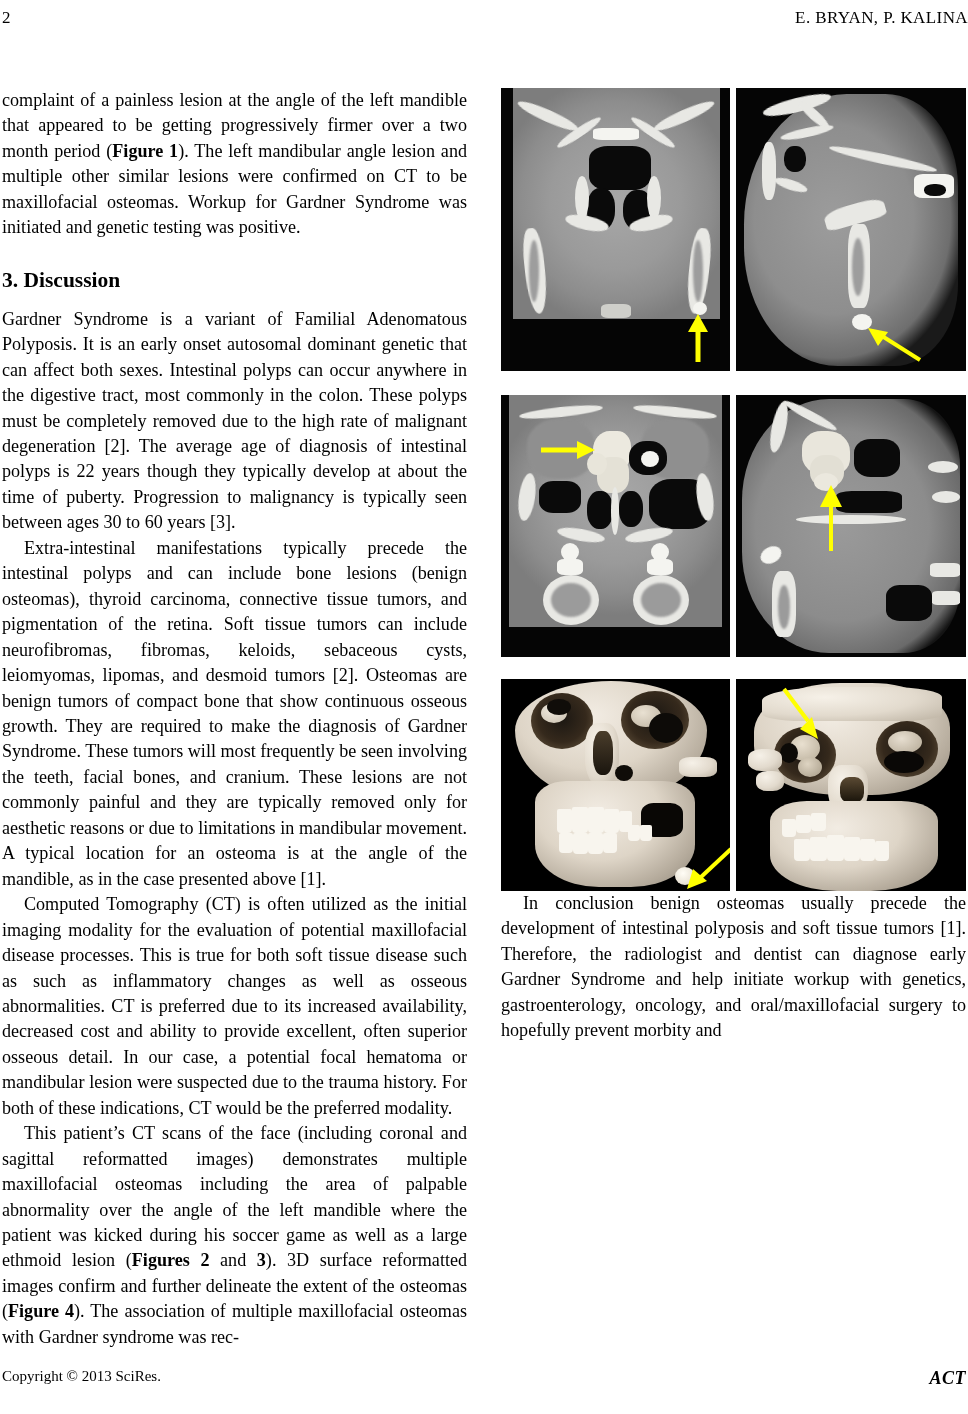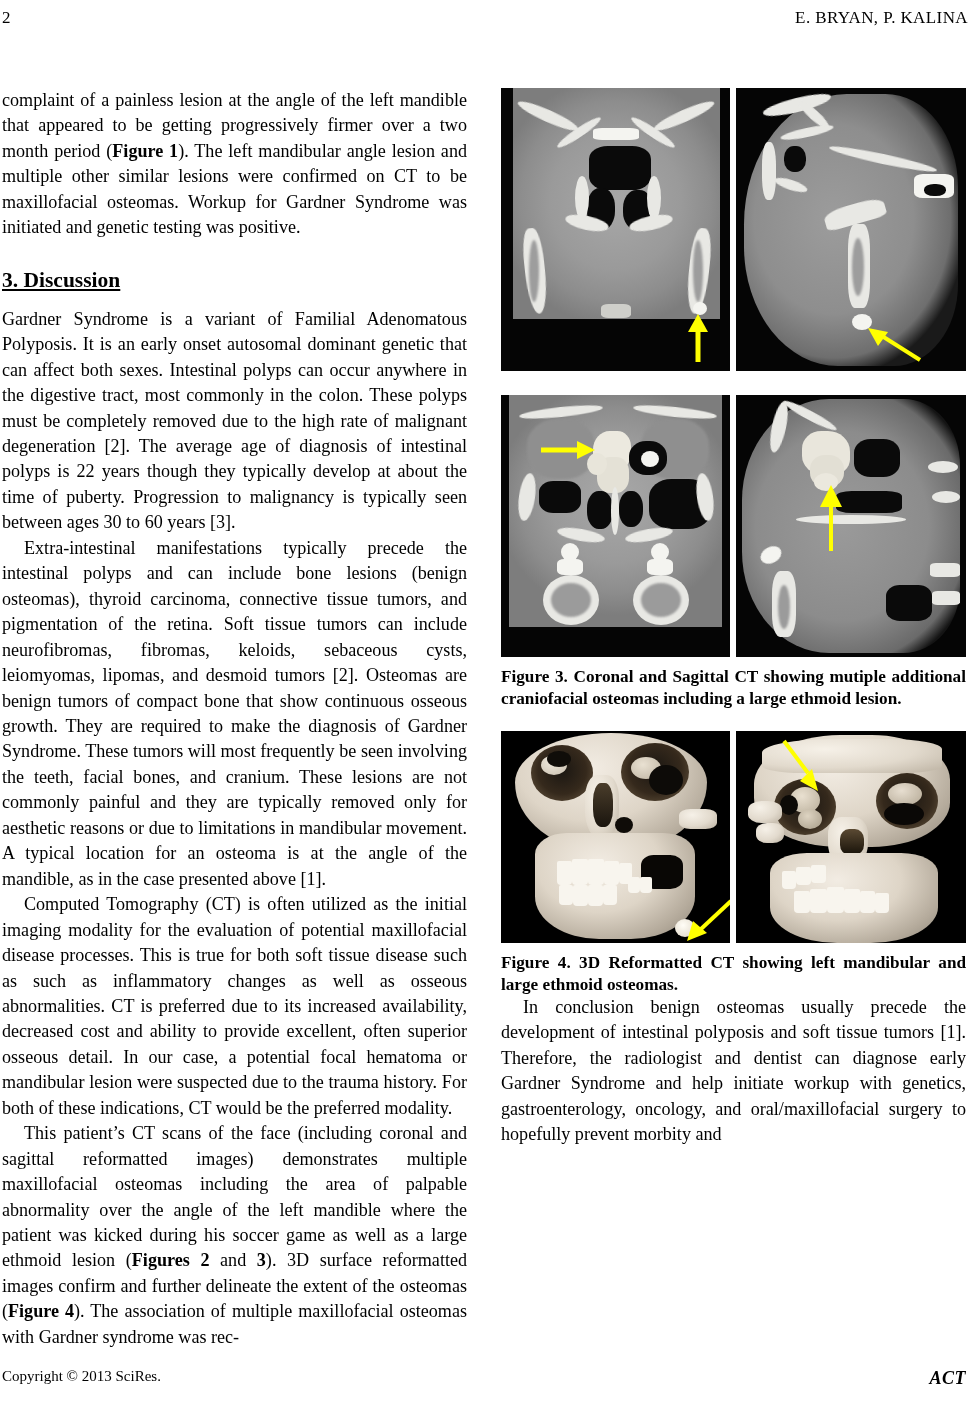--- a/index.html
+++ b/index.html
@@ -71,21 +71,20 @@
     text-justify: inter-word;
     hyphens: manual;
   }
   p.body.indent { text-indent: 22px; }
 
   h2.section {
     margin: 0;
     font-size: 21.5px;
     font-weight: bold;
     line-height: 26px;
-    text-decoration: underline;
   }
   .gap-before-heading { height: 26px; }
   .gap-after-heading  { height: 14px; }
 
   b { font-weight: bold; }
 
   
   .figure { width: 465px; }
   .fig-row {
     display: flex;
@@ -361,21 +360,20 @@
 
             <div class="bone b" style="left:24px; top:152px; width:22px; height:16px; transform:rotate(-28deg);"></div>
             <div class="bone" style="left:36px; top:176px; width:24px; height:66px; border-radius:34%;"></div>
             <div class="tissue" style="left:42px; top:190px; width:12px; height:44px; background:#9b9b9b;"></div>
             <svg class="arrow-svg" style="left:80px; top:88px;" width="34" height="70" viewBox="0 0 34 70">
               <path d="M15 68 L15 22" stroke="#ffff00" stroke-width="4" fill="none"></path>
               <path d="M15 2 L26 24 L4 24 Z" fill="#ffff00"></path>
             </svg>
           </div>
         </div>
-        <p class="fig-caption"><span>Figure 3.</span><span> Coronal and Sagittal CT showing mutiple additional craniofacial osteomas including a large ethmoid lesion.</span></p>
       </div>
 
       <div class="figure" style="margin-top:22px;">
         <div class="fig-row">
 
           <div class="fig-pane ct-a" style="height:212px;">
             <div class="skull-bg"></div>
 
             <div class="skull" style="left:14px; top:2px; width:192px; height:118px;"></div>
 
@@ -446,21 +444,20 @@
             <div class="tooth" style="left:139px; top:162px; width:14px; height:20px;"></div>
             <div class="tooth" style="left:46px; top:140px; width:14px; height:18px;"></div>
             <div class="tooth" style="left:60px; top:136px; width:15px; height:18px;"></div>
             <div class="tooth" style="left:75px; top:134px; width:15px; height:18px;"></div>
             <svg class="arrow-svg" style="left:44px; top:8px;" width="46" height="58" viewBox="0 0 46 58">
               <path d="M4 2 L28 34" stroke="#ffff00" stroke-width="4" fill="none"></path>
               <path d="M38 52 L20 42 L32 30 Z" fill="#ffff00"></path>
             </svg>
           </div>
         </div>
-        <p class="fig-caption"><span>Figure 4.</span><span> 3D Reformatted CT showing left mandibular and large ethmoid osteomas.</span></p>
       </div>
 
       <p class="body indent">In conclusion benign osteomas usually precede the development of intestinal polyposis and soft tissue tumors [1]. Therefore, the radiologist and dentist can diagnose early Gardner Syndrome and help initiate workup with genetics, gastroenterology, oncology, and oral/maxillofacial surgery to hopefully prevent morbity and</p>
     </div>
   </div>
 
   <div class="footer">
     <span class="footer-left">Copyright © 2013 SciRes.</span>
     <span class="footer-right">ACT</span>
   </div>

